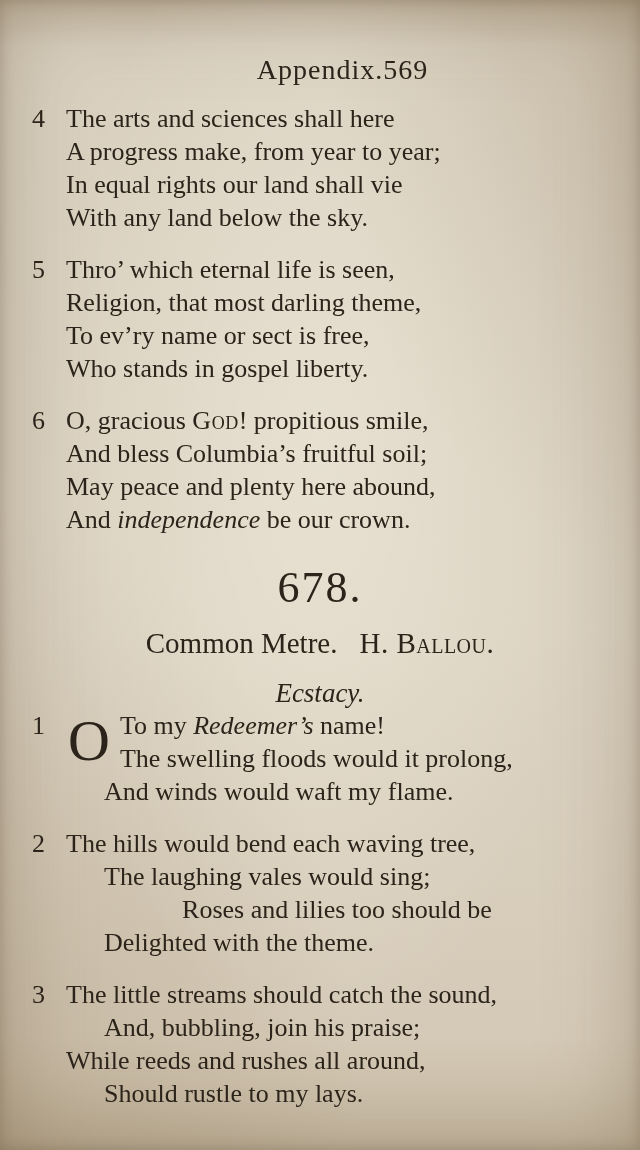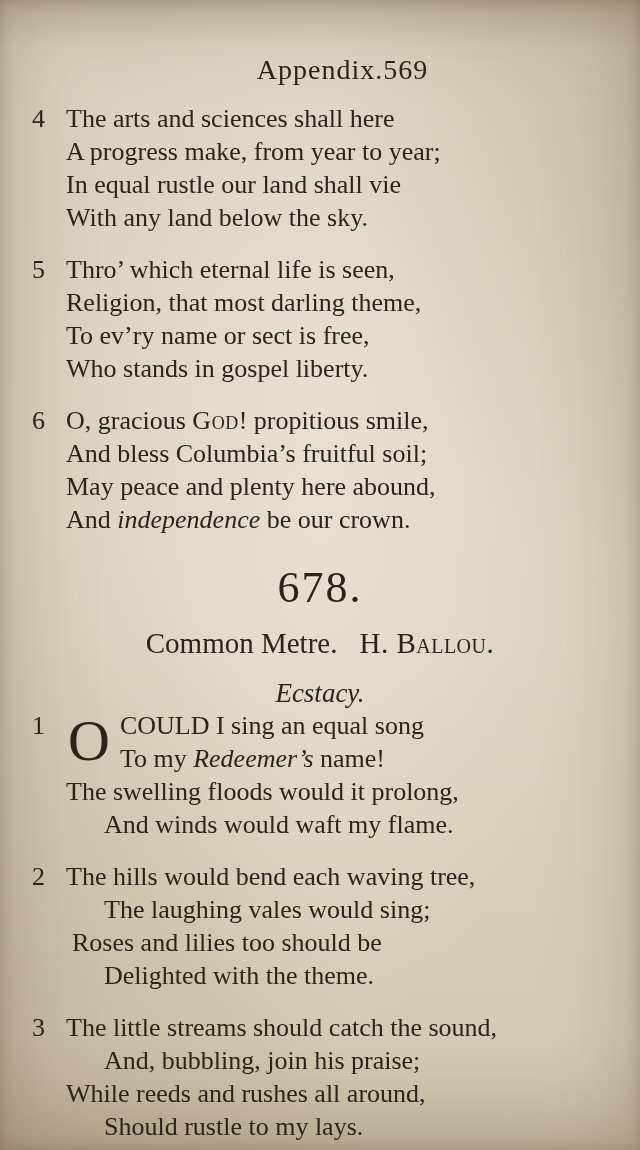--- a/index.html
+++ b/index.html
@@ -54,21 +54,21 @@
     font-size: 26px;
     line-height: 33px;
   }
   .verse-num {
     position: absolute;
     left: -6px;
     top: 0;
   }
   .line { white-space: nowrap; }
   .indent { padding-left: 38px; }
-  .indent-sm { padding-left: 26px; }
+  .indent-sm { padding-left: 26px; text-align: center; }
   .sc { font-variant: small-caps; letter-spacing: 0.5px; }
   .it { font-style: italic; }
 
   
   .hymn-number {
     text-align: center;
     font-size: 44px;
     letter-spacing: 2px;
     margin: 26px 0 14px 0;
   }
@@ -102,21 +102,21 @@
   <div class="header">
     <span></span>
     <span class="running-title">Appendix.</span>
     <span class="page-number">569</span>
   </div>
 
   <div class="verse">
     <span class="verse-num">4</span>
     <div class="line">The arts and sciences shall here</div>
     <div class="line">A progress make, from year to year;</div>
-    <div class="line">In equal rustle our land shall vie</div>
+    <div class="line">In equal rights our land shall vie</div>
     <div class="line">With any land below the sky.</div>
   </div>
 
   <div class="verse">
     <span class="verse-num">5</span>
     <div class="line">Thro’ which eternal life is seen,</div>
     <div class="line">Religion, that most darling theme,</div>
     <div class="line">To ev’ry name or sect is free,</div>
     <div class="line">Who stands in gospel liberty.</div>
   </div>
@@ -134,21 +134,20 @@
   <div class="hymn-meta">
     <span class="meter">Common Metre.</span><span class="sc">H. Ballou.</span>
   </div>
 
   <div class="hymn-title">Ecstacy.</div>
 
   <div class="verse">
     <span class="verse-num">1</span>
     <div class="dropcap-block">
       <span class="dropcap">O</span>
-      <div class="line">COULD I sing an equal song</div>
       <div class="line"><span>To my </span><span class="it">Redeemer’s</span><span> name!</span></div>
     </div>
     <div class="line">The swelling floods would it prolong,</div>
     <div class="line indent">And winds would waft my flame.</div>
   </div>
 
   <div class="verse">
     <span class="verse-num">2</span>
     <div class="line">The hills would bend each waving tree,</div>
     <div class="line indent">The laughing vales would sing;</div>

